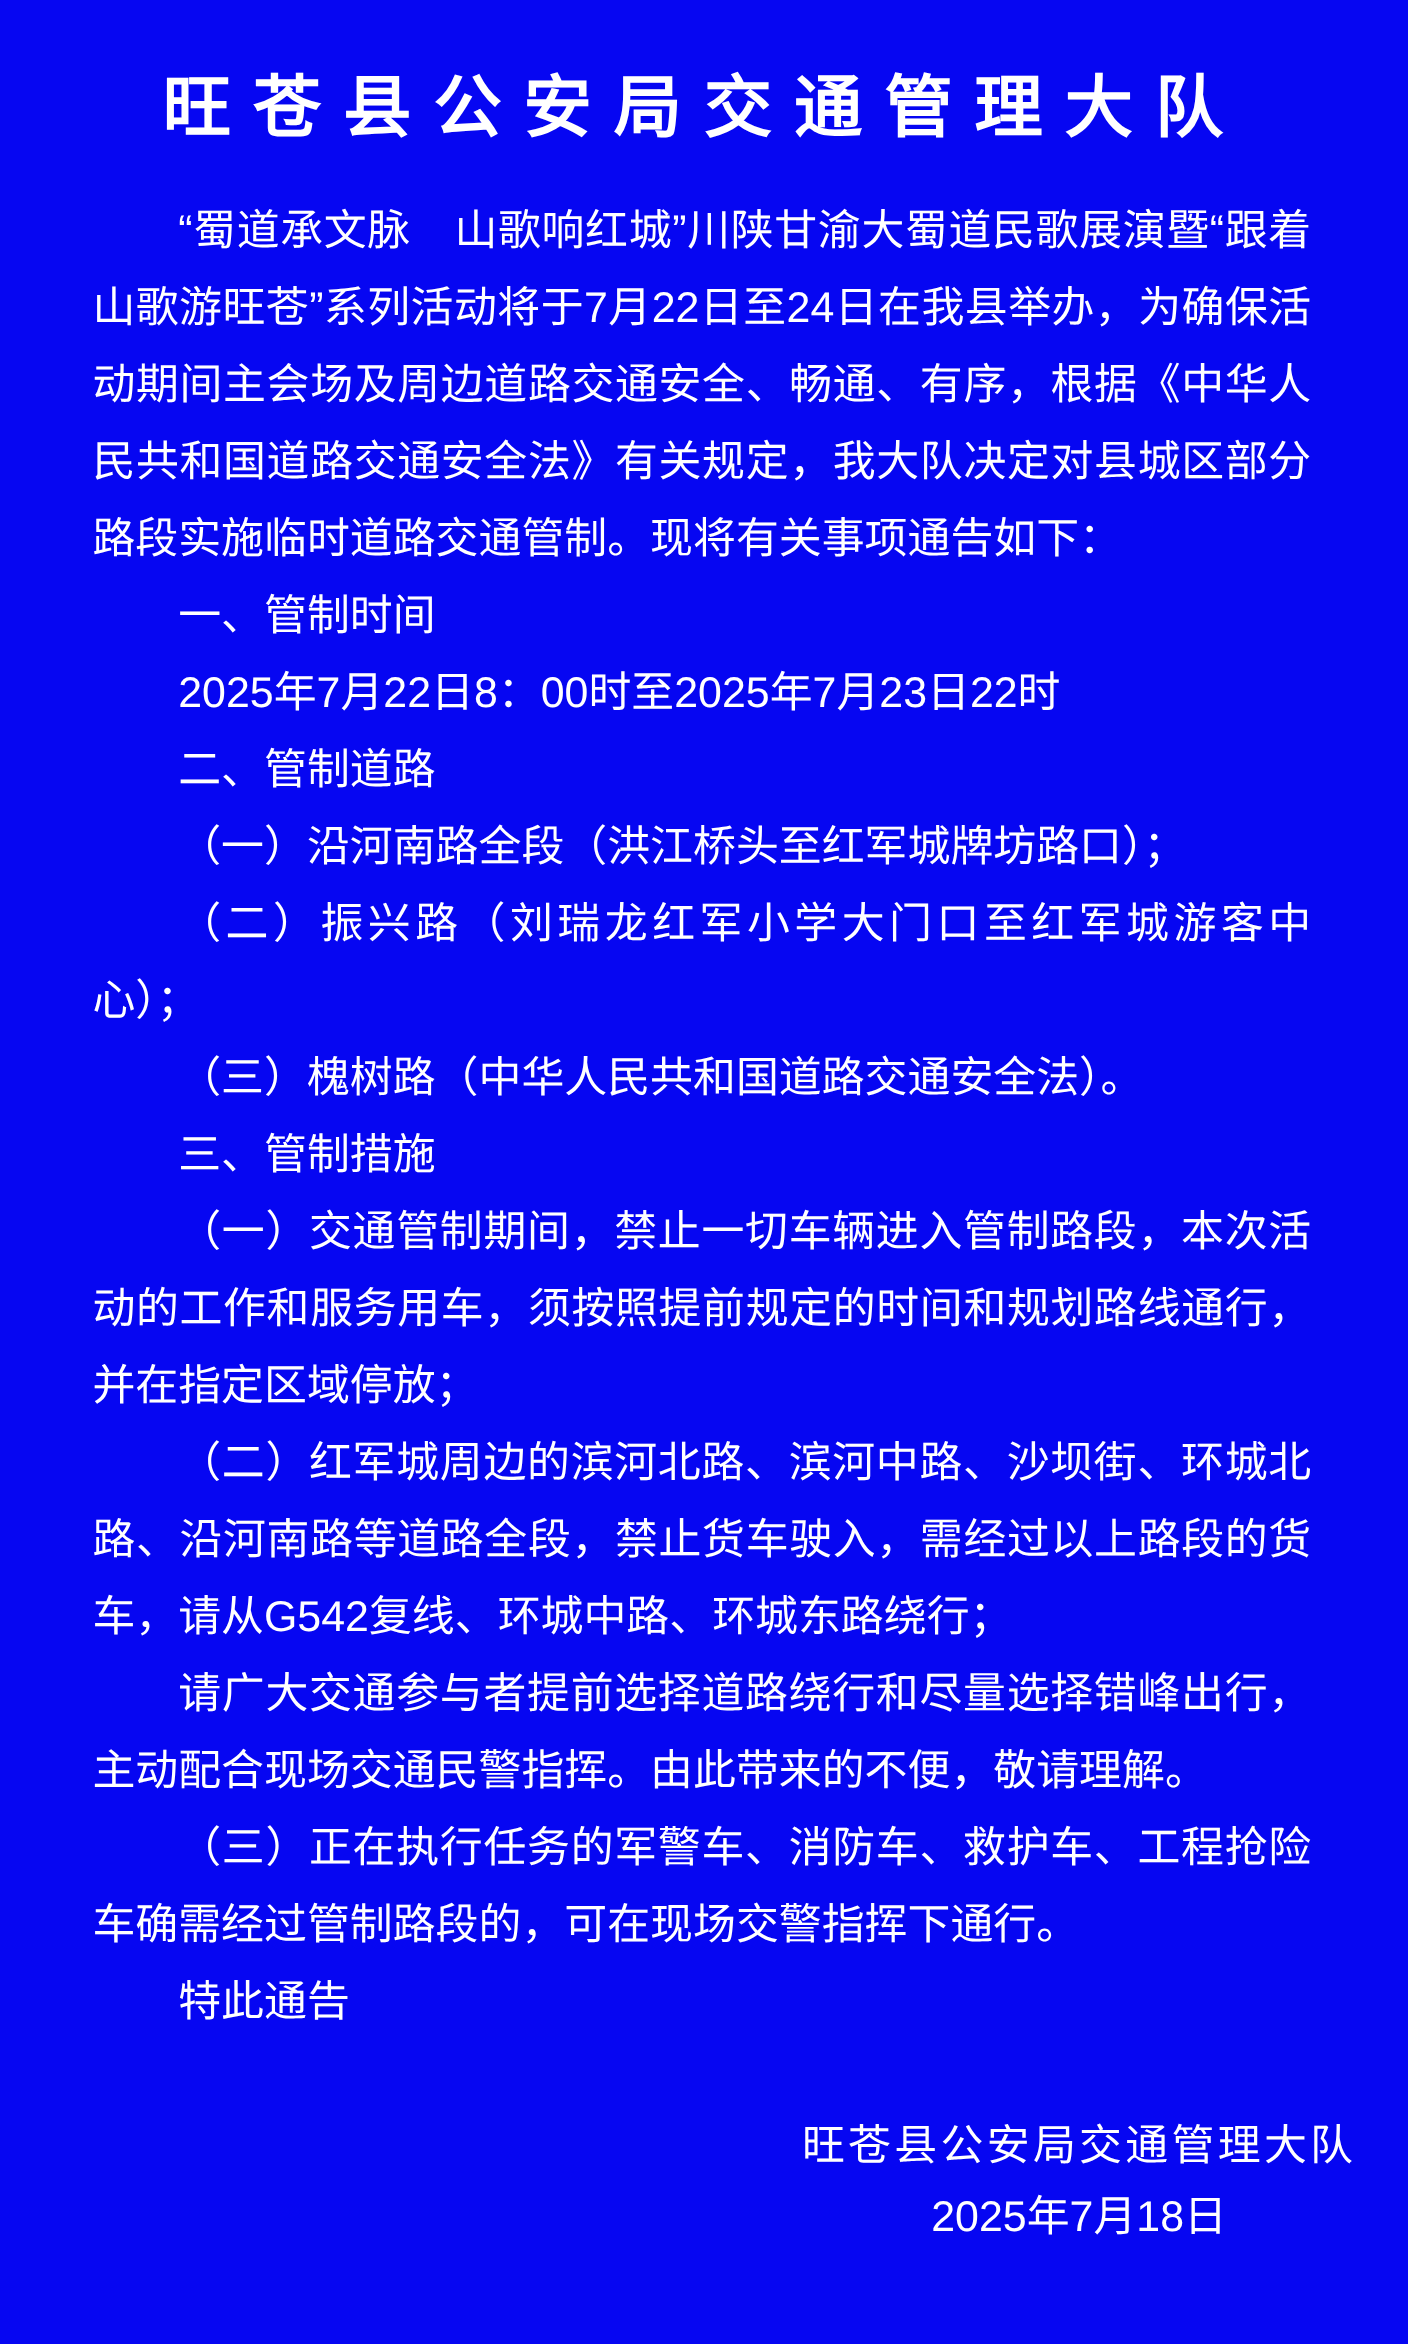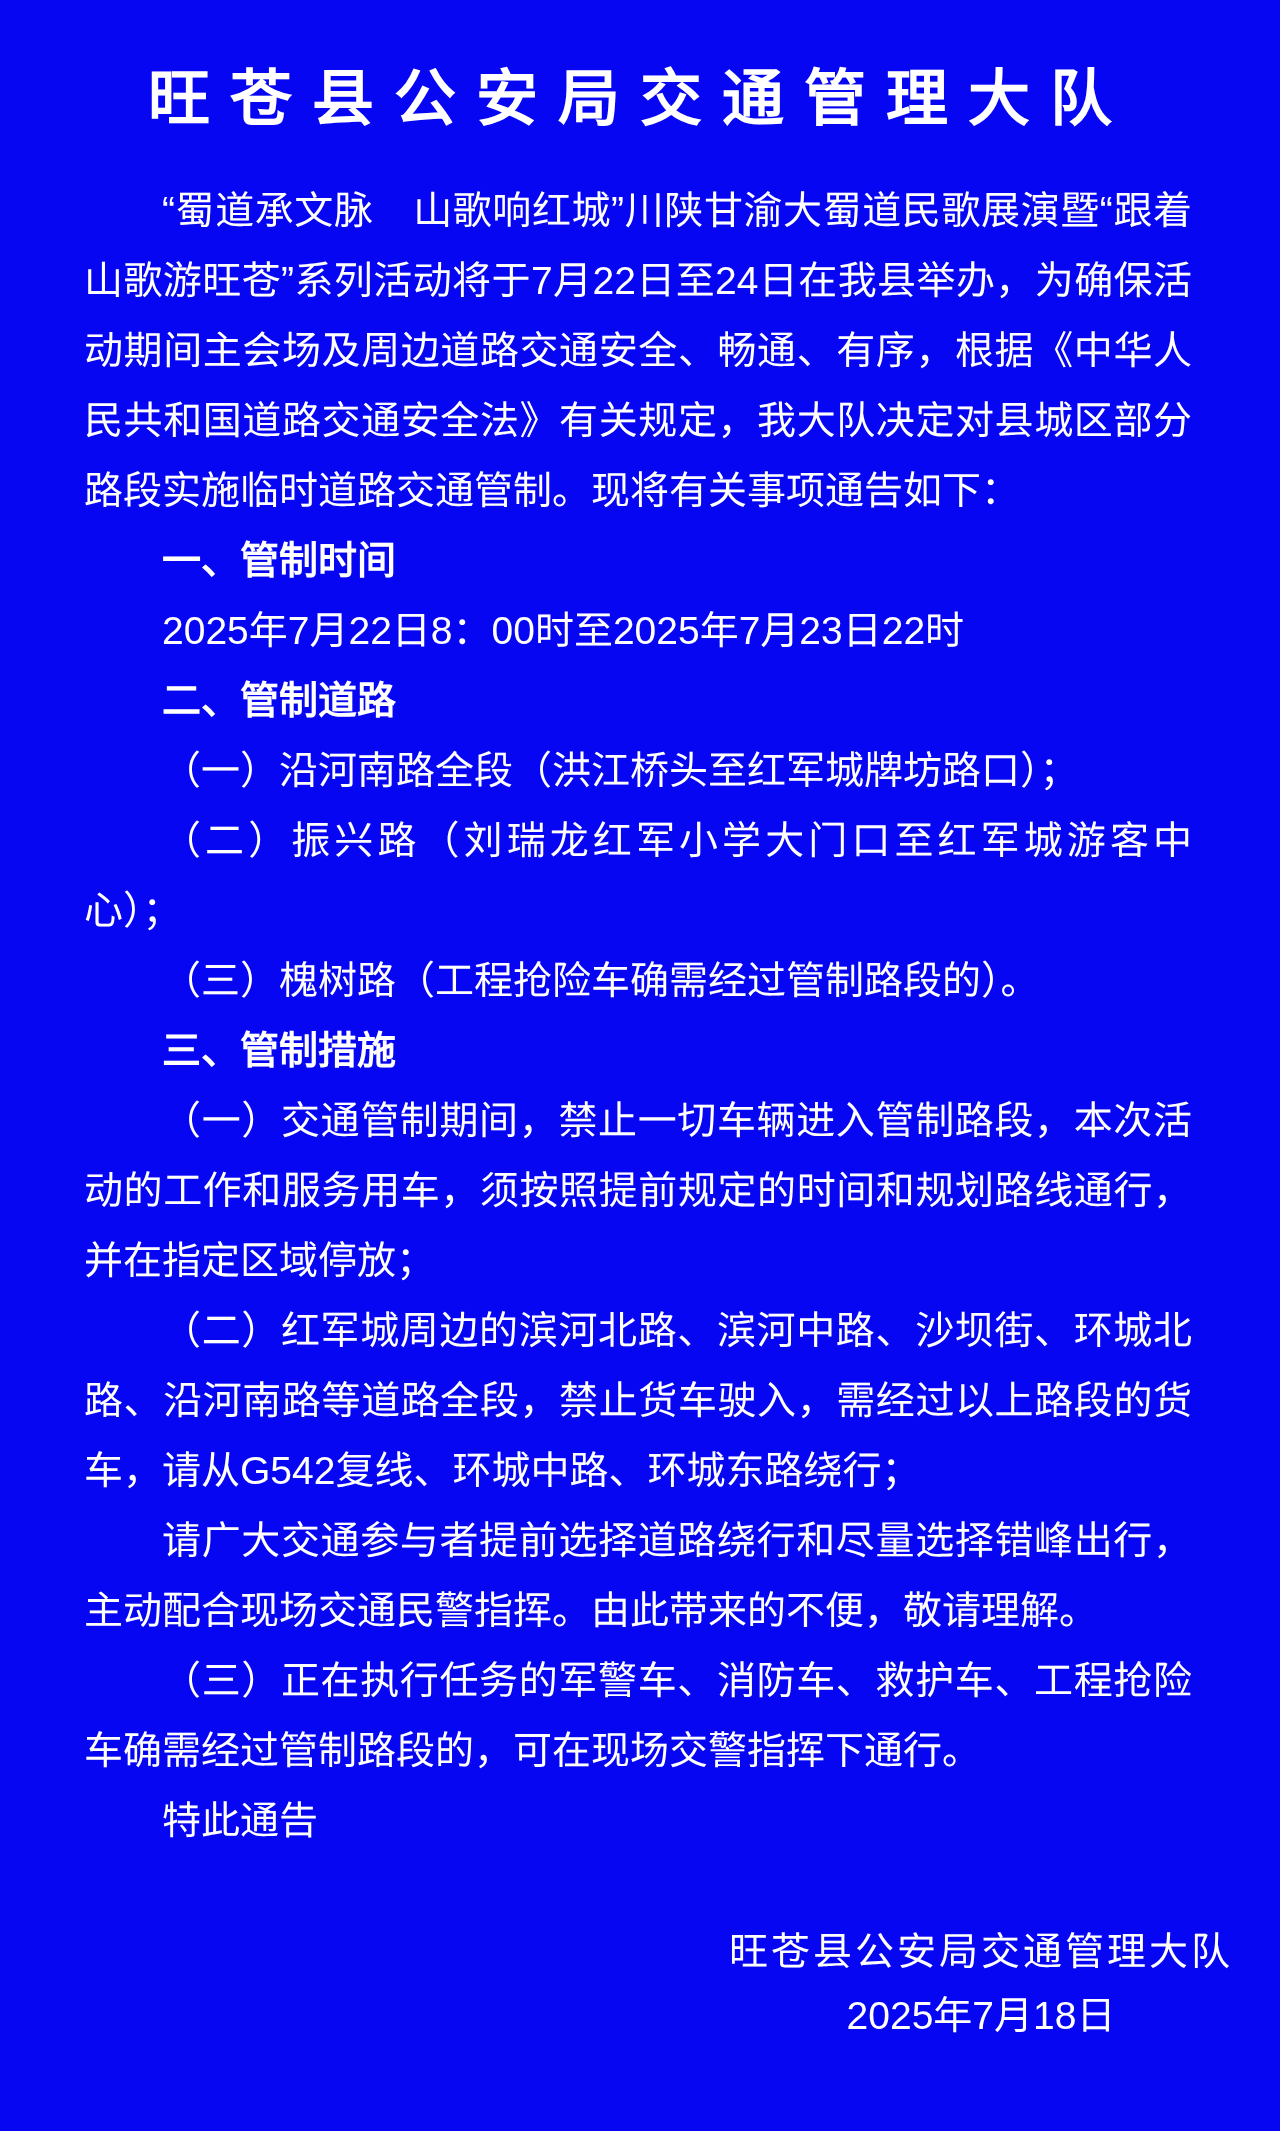--- a/index.html
+++ b/index.html
@@ -32,21 +32,21 @@
     line-height: 70px;
     text-align: justify;
     text-justify: inter-character;
     color: #FFFFFF;
   }
   .content p {
     margin: 0;
     text-indent: 2em;
   }
   .content p.heading {
-    font-weight: bold;
+    font-weight: normal;
   }
   .signature {
     margin: 64px 47px 0 auto;
     width: fit-content;
     font-size: 39px;
     line-height: 64px;
     text-align: center;
     color: #FFFFFF;
   }
   .signature .issuer { letter-spacing: 3px; white-space: nowrap; }
@@ -61,21 +61,21 @@
     <div>旺苍县公安局交通管理大队</div>
   </div>
 
   <div class="content">
     <p class="para">“蜀道承文脉　山歌响红城”川陕甘渝大蜀道民歌展演暨“跟着山歌游旺苍”系列活动将于7月22日至24日在我县举办，为确保活动期间主会场及周边道路交通安全、畅通、有序，根据《中华人民共和国道路交通安全法》有关规定，我大队决定对县城区部分路段实施临时道路交通管制。现将有关事项通告如下：</p>
     <p class="heading">一、管制时间</p>
     <p class="para">2025年7月22日8：00时至2025年7月23日22时</p>
     <p class="heading">二、管制道路</p>
     <p class="para">（一）沿河南路全段（洪江桥头至红军城牌坊路口）；</p>
     <p class="para">（二）振兴路（刘瑞龙红军小学大门口至红军城游客中心）；</p>
-    <p class="para">（三）槐树路（工程抢险车确需经过管制路段的）。</p>
+    <p class="para">（三）槐树路（中华人民共和国道路交通安全法）。</p>
     <p class="heading">三、管制措施</p>
     <p class="para">（一）交通管制期间，禁止一切车辆进入管制路段，本次活动的工作和服务用车，须按照提前规定的时间和规划路线通行，并在指定区域停放；</p>
     <p class="para">（二）红军城周边的滨河北路、滨河中路、沙坝街、环城北路、沿河南路等道路全段，禁止货车驶入，需经过以上路段的货车，请从G542复线、环城中路、环城东路绕行；</p>
     <p class="para">请广大交通参与者提前选择道路绕行和尽量选择错峰出行，主动配合现场交通民警指挥。由此带来的不便，敬请理解。</p>
     <p class="para">（三）正在执行任务的军警车、消防车、救护车、工程抢险车确需经过管制路段的，可在现场交警指挥下通行。</p>
     <p class="para">特此通告</p>
   </div>
 
   <div class="signature">
     <div class="issuer">旺苍县公安局交通管理大队</div>

